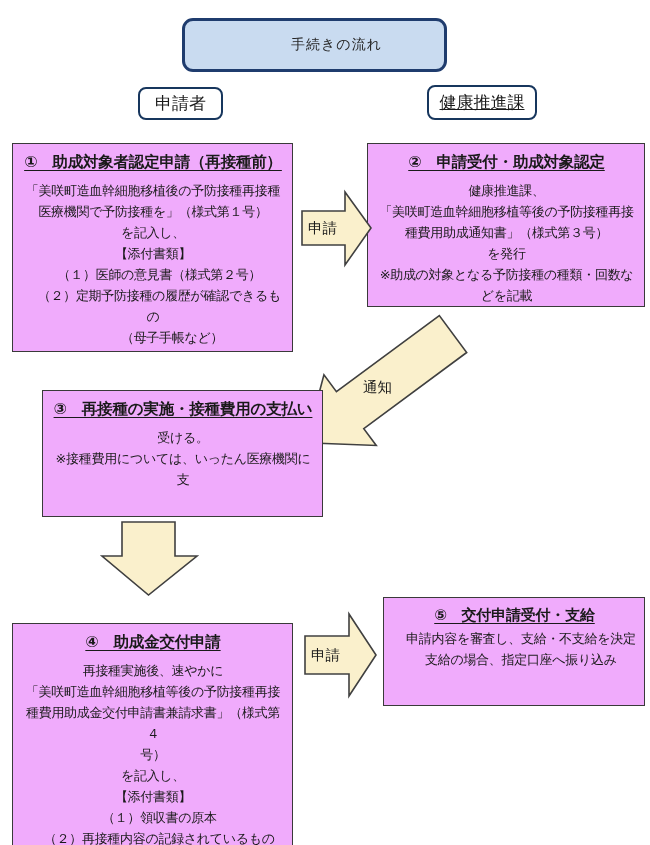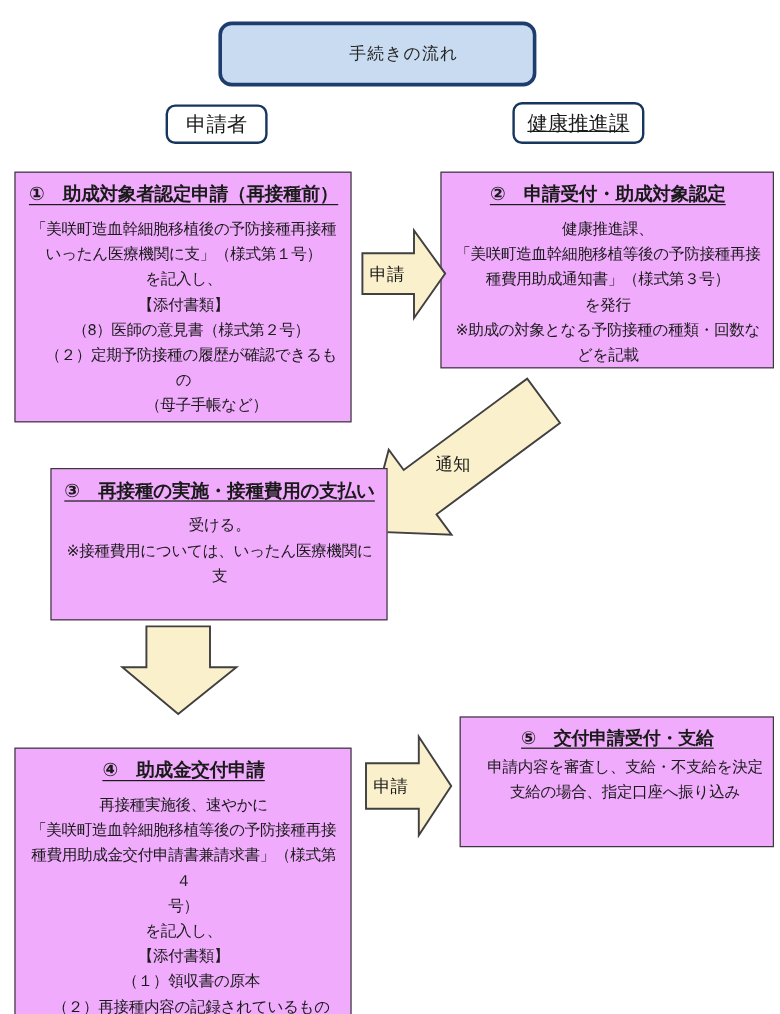--- a/index.html
+++ b/index.html
@@ -86,24 +86,24 @@
 
   <div class="title-box">手続きの流れ</div>
 
   <div class="role-label role-applicant">申請者</div>
   <div class="role-label role-department">健康推進課</div>
 
   <div class="flow-box box1">
     <div class="box-heading">①　助成対象者認定申請（再接種前）</div>
     <div class="box-body">
         <div class="line">「美咲町造血幹細胞移植後の予防接種再接種</div>
-        <div class="line">いったん医療機関に支」（様式第１号）</div>
+        <div class="line">医療機関で予防接種を」（様式第１号）</div>
         <div class="line">を記入し、</div>
         <div class="line">【添付書類】</div>
-        <div class="line">　（8）医師の意見書（様式第２号）</div>
+        <div class="line">　（１）医師の意見書（様式第２号）</div>
         <div class="line">　（２）定期予防接種の履歴が確認できるもの</div>
         <div class="line">　　　（母子手帳など）</div>
         <div class="line">とともに健康推進課へ提出する</div>
       </div>
   </div>
 
   <div class="flow-box box2">
     <div class="box-heading">②　申請受付・助成対象認定</div>
     <div class="box-body">
         <div class="line">健康推進課、</div>

